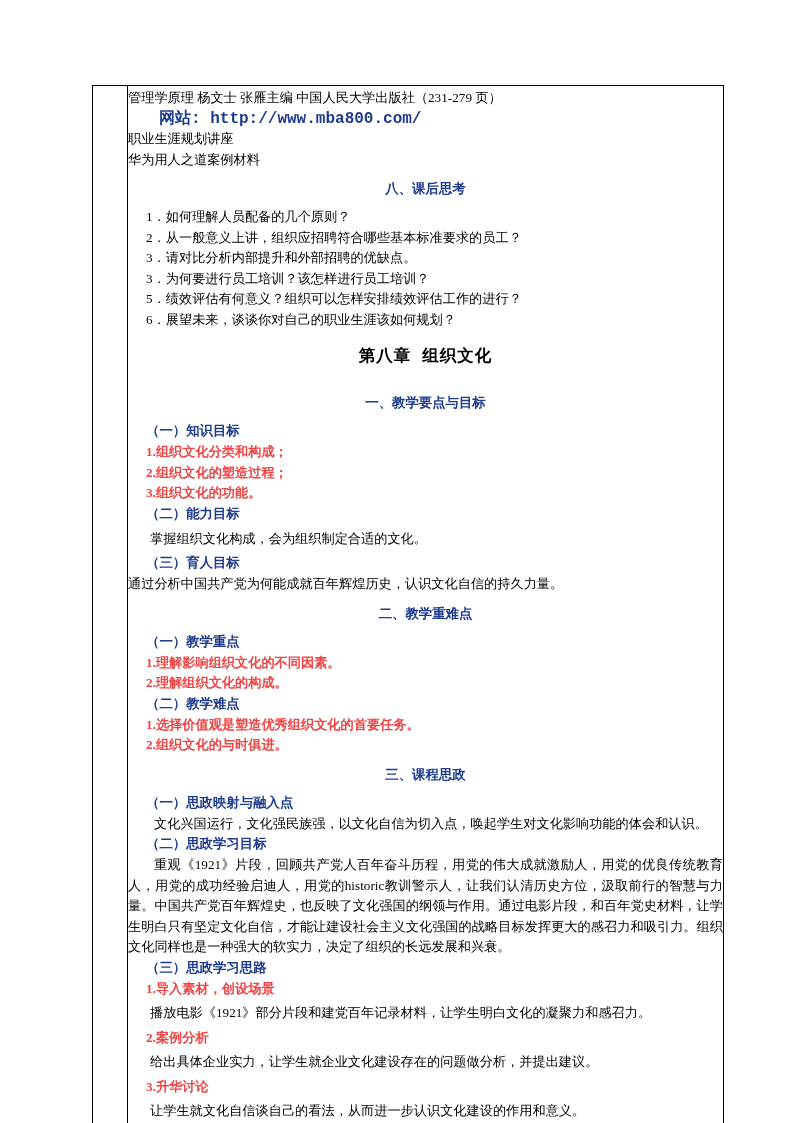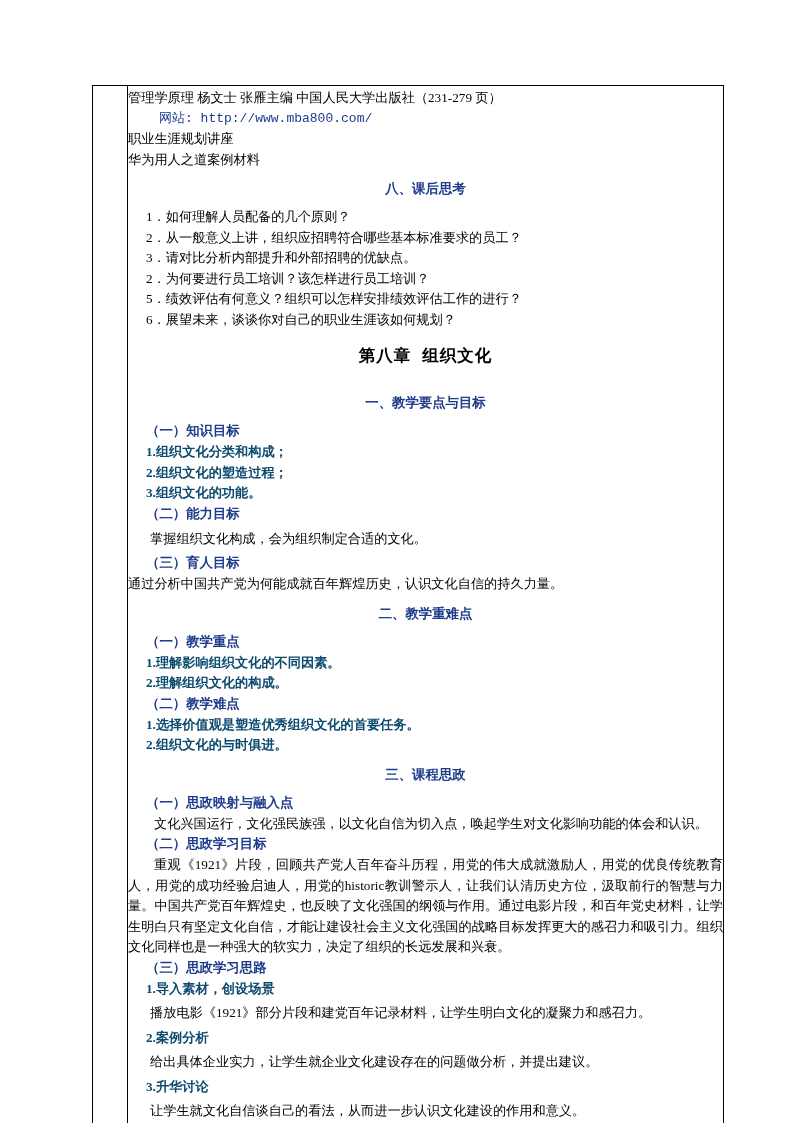--- a/index.html
+++ b/index.html
@@ -56,21 +56,21 @@
   .sub-blue {
     color: #1f3b8c;
     font-weight: bold;
     font-family: Liberation Mono, monospace;
     font-size: 13.4px;
     line-height: 21px;
     margin: 0;
     padding-left: 18px;
   }
   .num-blue {
-    color: #0c4a6e;
+    color: #ef4444;
     font-weight: bold;
     font-size: 13.2px;
     line-height: 20.5px;
     margin: 0;
     padding-left: 18px;
   }
   .body-line {
     font-size: 13.2px;
     line-height: 20.5px;
     margin: 4px;
@@ -85,23 +85,23 @@
     font-family: Liberation Serif, serif;
   }
   .list-line {
     font-size: 13.2px;
     line-height: 20.5px;
     margin: 0;
     padding-left: 18px;
   }
   .mono-blue {
     color: #1f3b8c;
-    font-weight: normal;
+    font-weight: bold;
     font-family: "Liberation Mono", monospace;
-    font-size: 13px;
+    font-size: 16px;
     line-height: 20.5px;
     margin: 0;
     padding-left: 31px;
   }
   .chapter-title {
     text-align: center;
     font-weight: bold;
     font-size: 16.5px;
     line-height: 22px;
     margin: 0;
@@ -125,21 +125,21 @@
           <p class="ln">管理学原理    杨文士 张雁主编    中国人民大学出版社（231-279 页）</p>
           <p class="mono-blue">网站: http://www.mba800.com/</p>
           <p class="ln">职业生涯规划讲座</p>
           <p class="ln">华为用人之道案例材料</p>
         </div>
 
         <p class="heading-blue">八、课后思考</p>
         <p class="list-line">1．如何理解人员配备的几个原则？</p>
         <p class="list-line">2．从一般意义上讲，组织应招聘符合哪些基本标准要求的员工？</p>
         <p class="list-line">3．请对比分析内部提升和外部招聘的优缺点。</p>
-        <p class="list-line">2．为何要进行员工培训？该怎样进行员工培训？</p>
+        <p class="list-line">3．为何要进行员工培训？该怎样进行员工培训？</p>
         <p class="list-line">5．绩效评估有何意义？组织可以怎样安排绩效评估工作的进行？</p>
         <p class="list-line">6．展望未来，谈谈你对自己的职业生涯该如何规划？</p>
 
         <div class="spacer-md"></div>
         <p class="chapter-title">第八章 组织文化</p>
         <div class="spacer-md"></div>
 
         <p class="heading-blue">一、教学要点与目标</p>
         <p class="sub-blue">（一）知识目标</p>
         <p class="num-blue">1.组织文化分类和构成；</p>

